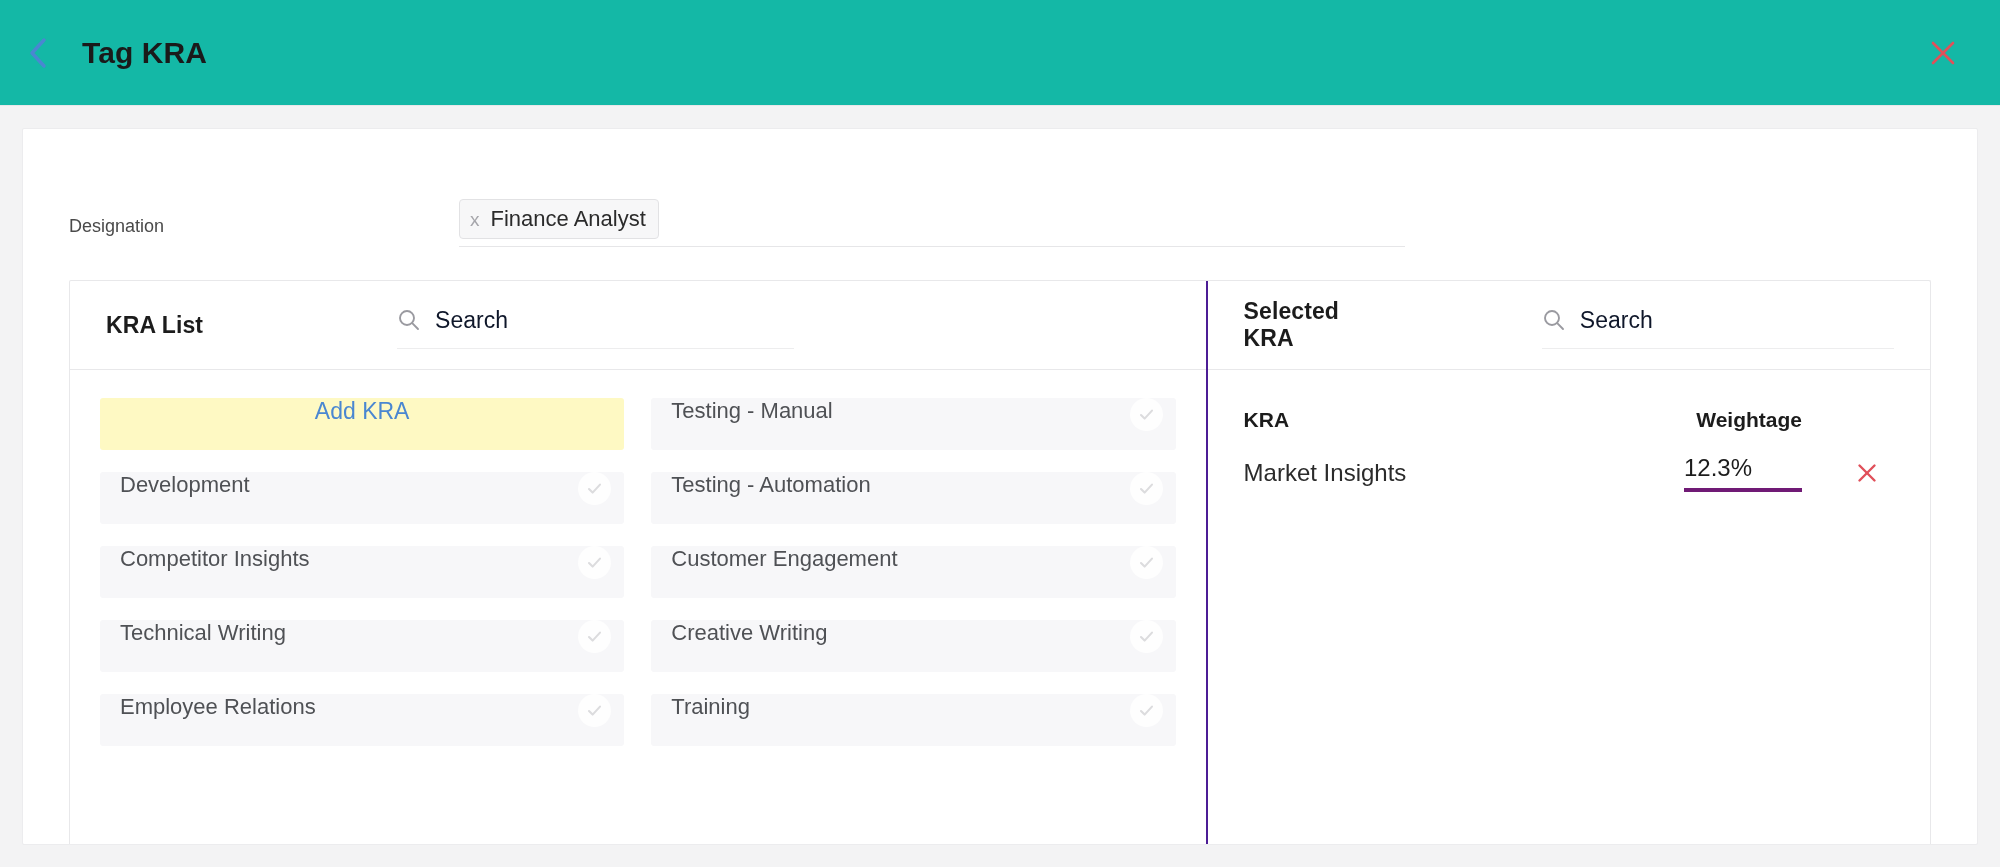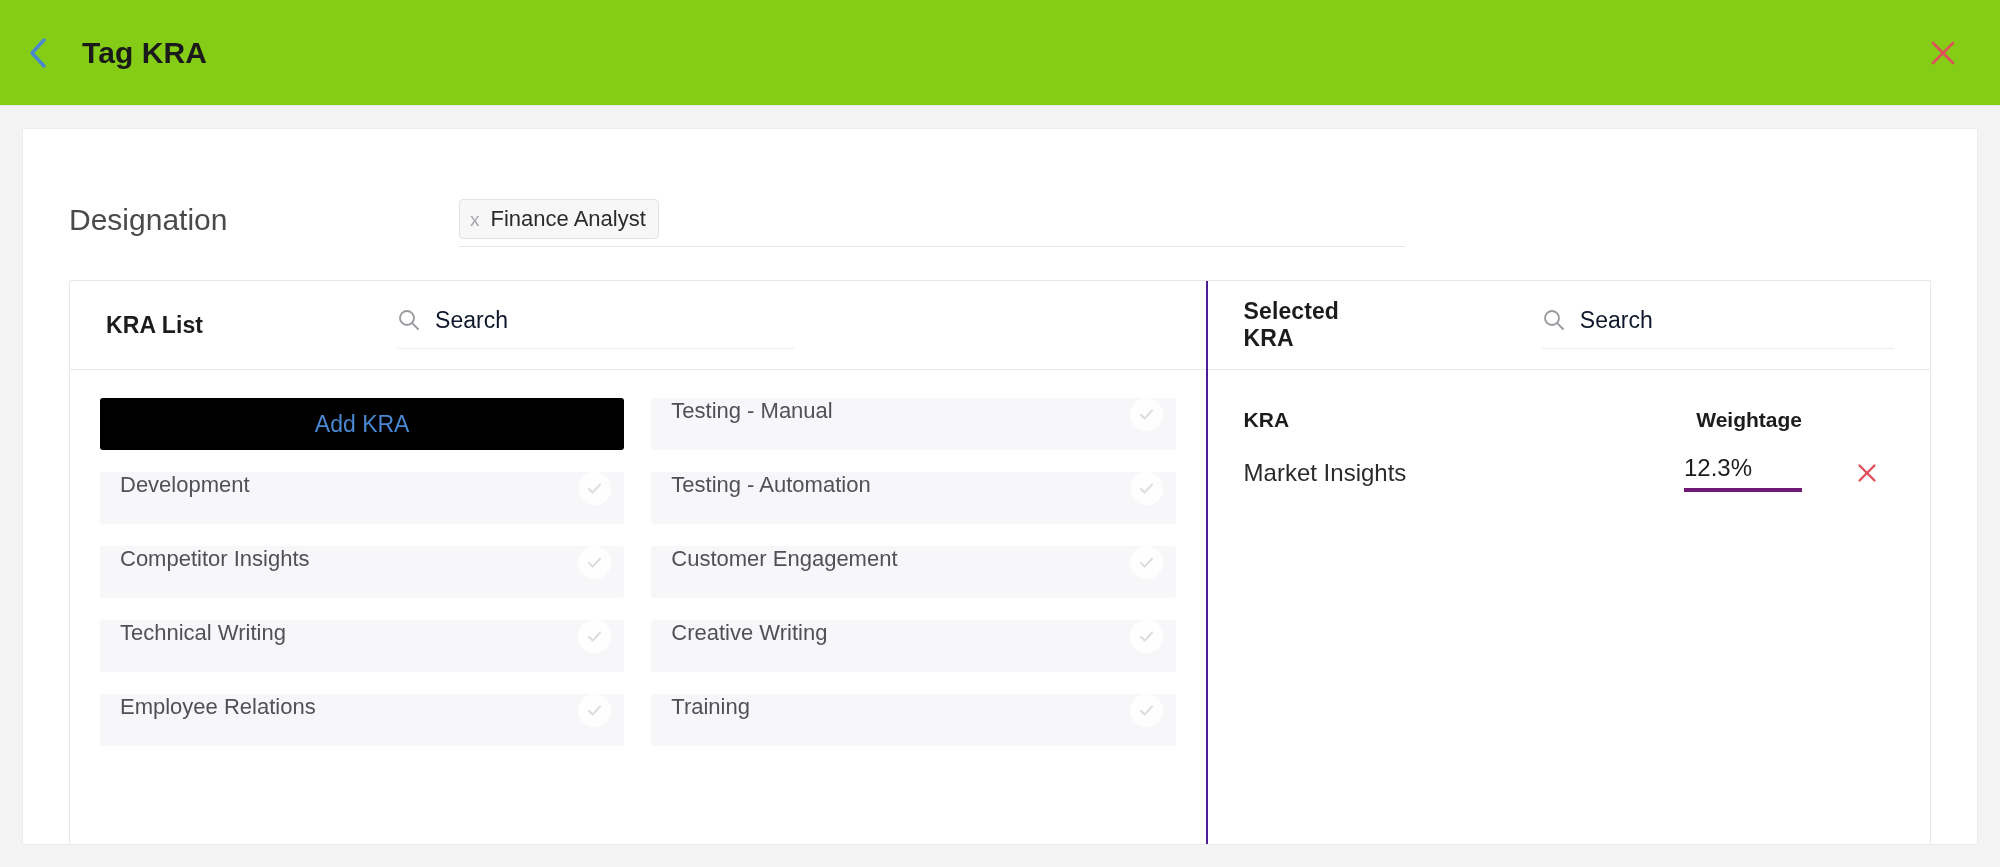--- a/index.html
+++ b/index.html
@@ -14,21 +14,21 @@
     font-family: "Liberation Sans", sans-serif;
     background: #f3f3f4;
     color: #333;
     -webkit-font-smoothing: antialiased;
   }
 
   
   .titlebar {
     position: relative;
     height: 106px;
-    background: #84cc16;
+    background: #14b8a6;
     border-bottom: 1px solid #e7e7e9;
     display: flex;
     align-items: center;
   }
 
   .back-btn {
     margin-left: 18px;
     width: 40px;
     height: 40px;
     display: flex;
@@ -76,21 +76,21 @@
 
   
   .designation-row {
     display: flex;
     align-items: flex-end;
     padding-top: 56px;
     height: 118px;
   }
 
   .designation-label {
-    font-size: 30px;
+    font-size: 18px;
     color: #4a4a4a;
     font-weight: 400;
     width: 390px;
     padding-bottom: 10px;
   }
 
   .designation-field {
     flex: 1;
     max-width: 946px;
     border-bottom: 1px solid #e6e6e8;
@@ -210,25 +210,25 @@
     height: 33px;
     border-radius: 50%;
     background: #fefefe;
     display: flex;
     align-items: center;
     justify-content: center;
     flex: none;
   }
 
   .add-kra {
-    background: #000000;
+    background: #fef9c3;
     border-radius: 3px;
     height: 52px;
     display: flex;
-    align-items: center;
+    align-items: flex-start;
     justify-content: center;
     cursor: pointer;
   }
   .add-kra-label {
     font-size: 23px;
     color: #4a87d1;
   }
 
   
   .sel-table {

